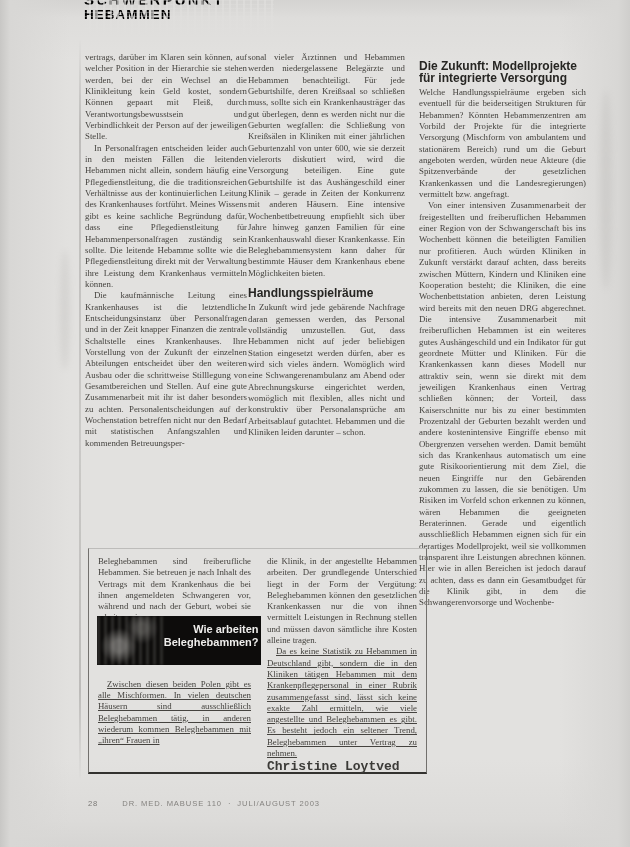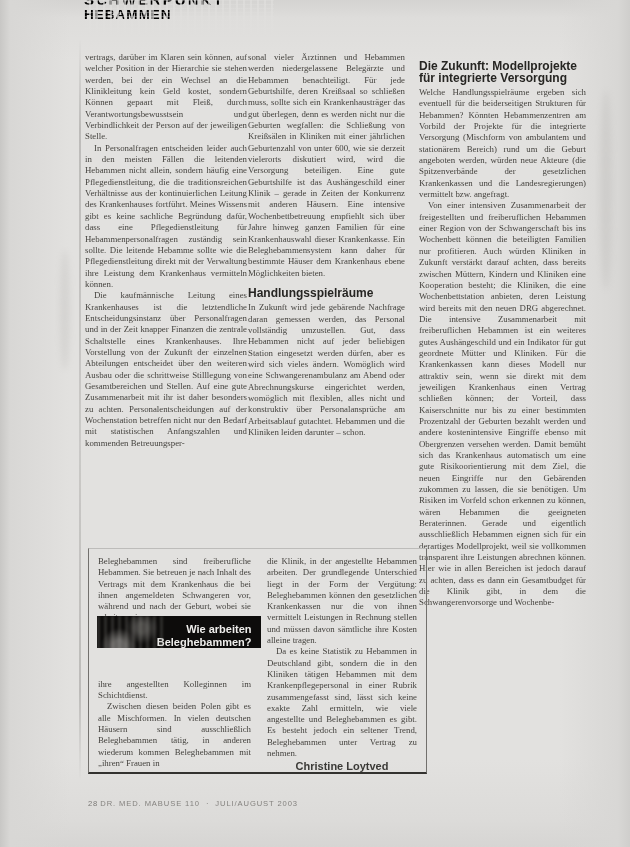--- a/index.html
+++ b/index.html
@@ -63,49 +63,49 @@
     border-top:1px solid #bdbcba;border-bottom:2.5px solid #33322f;
     box-sizing:border-box;
   }
   .s-col{
     position:absolute;top:7px;
     font-size:8.8px;line-height:11.3px;color:#45433f;text-align:justify;filter:blur(.32px);
   }
   #s-col1{left:9px;width:153px;}
   #s-col2{left:178px;width:150px;}
   .s-col p{margin:0;text-indent:0;}
-  .s-col p.indent{text-indent:9px;}
+  .s-col p.indent{text-indent:9px;text-decoration:underline;}
   .quote-box{
-    position:absolute;left:-1.5px;top:60px;width:164px;height:32px;
+    position:absolute;left:-1.5px;top:60px;width:164px;height:49px;
     background:#0d0c0b;color:#efeeec;box-sizing:border-box;
-    padding:7px 9px 0 0;text-align:right;
+    padding:7px 2px 0 0;text-align:right;
     font-family:"Liberation Sans",sans-serif;font-weight:bold;
     font-size:11px;line-height:13px;filter:blur(.3px);
     overflow:hidden;
   }
   .quote-box::before{
     content:"";position:absolute;left:0;top:0;width:70px;height:49px;
     background:
       radial-gradient(circle at 22px 30px,rgba(190,188,184,.5) 0 6px,rgba(190,188,184,0) 18px),
       radial-gradient(circle at 45px 12px,rgba(150,148,144,.45) 0 5px,rgba(150,148,144,0) 16px),
       repeating-linear-gradient(90deg,rgba(120,118,114,.3) 0 3px,rgba(20,19,18,0) 3px 7px);
     filter:blur(1px);
   }
   .s-author{
-    text-align:center;font-family:Liberation Sans, sans-serif;font-weight:bold;
-    font-size:11px;margin-top:2px;color:#3b3a37;
+    text-align:left;font-family:Liberation Mono, monospace;font-weight:bold;
+    font-size:13px;margin-top:2px;color:#3b3a37;
   }
 
   
   .footer{
     position:absolute;left:88px;top:799px;
     font-family:"Liberation Sans",sans-serif;font-size:7.6px;letter-spacing:.9px;
     color:#84827f;filter:blur(.3px);white-space:nowrap;
   }
-  .footer .pn{margin-right:2px;color:#7b7976;}
+  .footer .pn{margin-right:24px;color:#7b7976;}
   .footer .sep{margin:0 6px;}
 </style>
 </head>
 <body>
 
 <div class="scan-bg"></div>
 <div class="fold-line"></div>
 <div class="smudge" style="left:60px;top:250px;width:10px;height:120px;"></div>
 <div class="smudge" style="left:600px;top:90px;width:12px;height:200px;"></div>
 
@@ -135,21 +135,20 @@
 </div>
 
 <div class="sidebar">
   <div class="s-col" id="s-col1">
     <p>Beleghebammen sind freiberufliche Hebammen. Sie betreuen je nach Inhalt des Vertrags mit dem Krankenhaus die bei ihnen angemeldeten Schwangeren vor, während und nach der Geburt, wobei sie arbeiten wie</p>
     <div class="quote-box">
       <div>Wie arbeiten</div>
       <div>Beleghebammen?</div>
     </div>
     <div style="height:55px;"></div>
-    <p>ihre angestellten Kolleginnen im Schichtdienst.</p>
     <p class="indent">Zwischen diesen beiden Polen gibt es alle Mischformen. In vielen deutschen Häusern sind ausschließlich Beleghebammen tätig, in anderen wiederum kommen Beleghebammen mit „ihren“ Frauen in</p>
   </div>
   <div class="s-col" id="s-col2">
     <p>die Klinik, in der angestellte Hebammen arbeiten. Der grundlegende Unterschied liegt in der Form der Vergütung: Beleghebammen können den gesetzlichen Krankenkassen nur die von ihnen vermittelt Leistungen in Rechnung stellen und müssen davon sämtliche ihre Kosten alleine tragen.</p>
     <p class="indent">Da es keine Statistik zu Hebammen in Deutschland gibt, sondern die in den Kliniken tätigen Hebammen mit dem Krankenpflegepersonal in einer Rubrik zusammengefasst sind, lässt sich keine exakte Zahl ermitteln, wie viele angestellte und Beleghebammen es gibt. Es besteht jedoch ein seltener Trend, Beleghebammen unter Vertrag zu nehmen.</p>
     <div class="s-author">Christine Loytved</div>
   </div>
 </div>
 
 <div class="footer">

